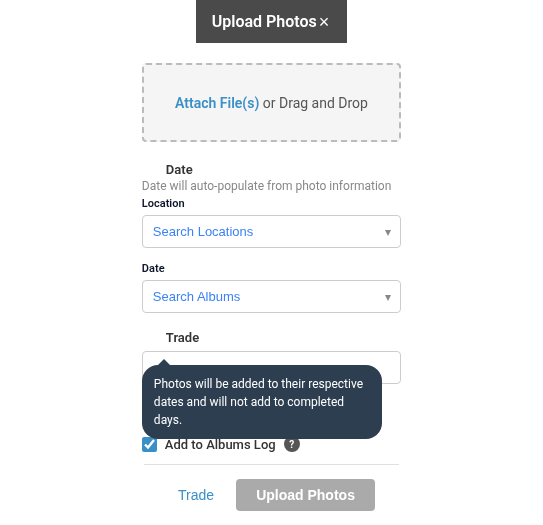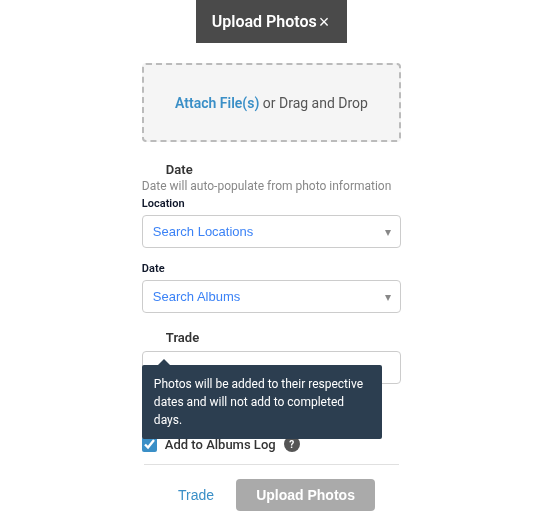--- a/index.html
+++ b/index.html
@@ -124,21 +124,21 @@
       position: relative;
       margin-bottom: 10px;
     }
     .tooltip-box {
       position: absolute;
       top: 38px;
       left: 0;
       background: #2c3e50;
       color: #fff;
       font-size: 12px;
-      border-radius: 2px;
+      border-radius: 16px;
       padding: 10px 12px;
       width: 240px;
       line-height: 1.5;
       z-index: 10;
     }
     .tooltip-box::before {
       content: '';
       position: absolute;
       top: -6px;
       left: 16px;

